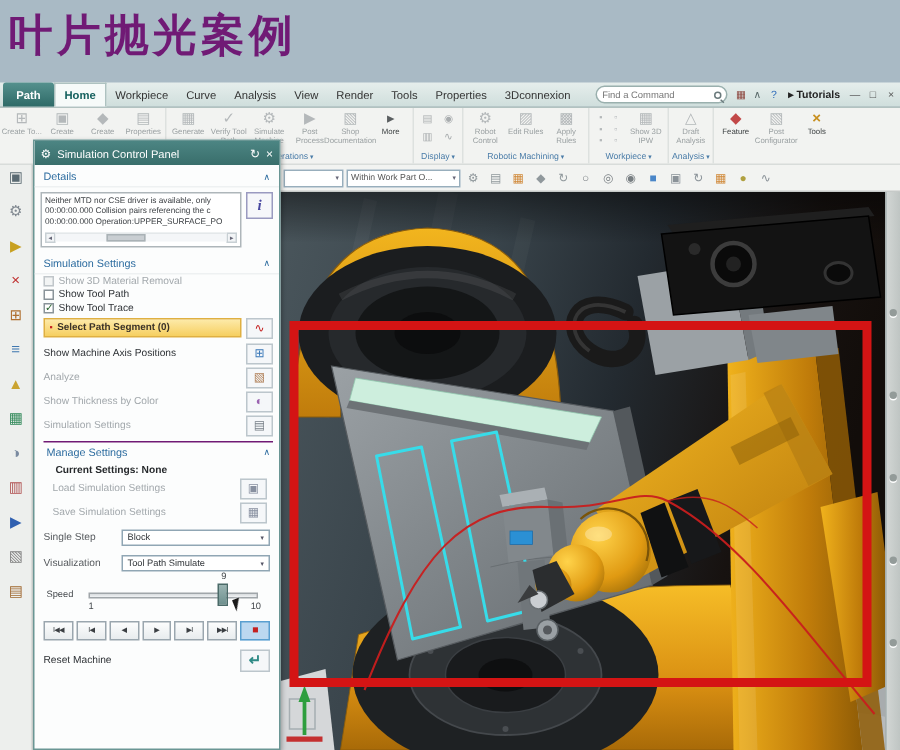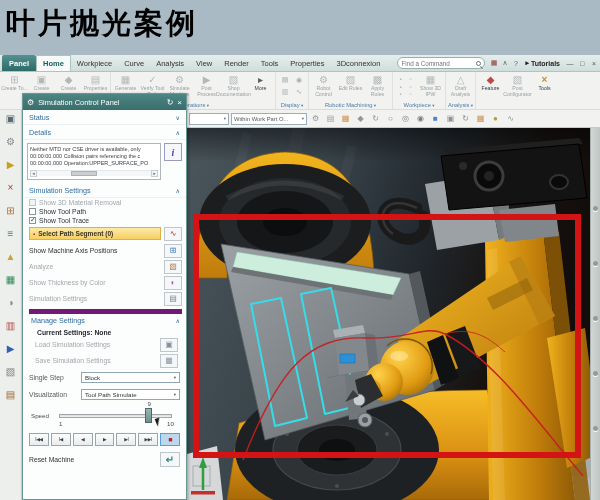--- a/index.html
+++ b/index.html
@@ -1,20 +1,20 @@
 <!DOCTYPE html>
 <html><head>
 <meta charset="utf-8">
 <style>
   html,body{margin:0;padding:0;width:600px;height:500px;overflow:hidden;font-family:"Liberation Sans",sans-serif;background:#a9bac5;position:relative;}
   *{box-sizing:border-box;-webkit-font-smoothing:antialiased;}
 
   
   .titlebar{position:absolute;top:0;left:0;width:600px;height:55px;background:#a9bac5;}
-  .titlebar .t{font-family:"DejaVu Serif",serif;font-weight:700;font-size:29px;color:#000000;padding:4px 0 0 6px;letter-spacing:3px;}
+  .titlebar .t{font-family:"DejaVu Serif",serif;font-weight:700;font-size:29px;color:#701a75;padding:4px 0 0 6px;letter-spacing:3px;}
 
   
   .tabrow{position:absolute;top:55px;left:0;width:600px;height:17px;background:linear-gradient(#e6eeec,#cfdedc);border-bottom:1px solid #b2c2c0;display:flex;align-items:stretch;font-size:7.5px;color:#333;}
   .ftab{background:linear-gradient(#55918e,#2e6a67);color:#fff;width:34px;display:flex;align-items:center;justify-content:center;border-radius:2px 2px 0 0;margin-left:2px;font-weight:bold;}
   .tab{display:flex;align-items:center;padding:0 6px;white-space:nowrap;}
   .tab.active{background:#f6faf9;border:1px solid #aec2c0;border-bottom:none;color:#15605e;font-weight:bold;}
   .trspacer{flex:1;}
   .findbox{width:88px;height:12px;background:#fff;border:1px solid #9ab0ae;border-radius:6px;margin:2px 3px 0 0;display:flex;align-items:center;padding:0 3px;}
   .findin{border:none;outline:none;background:transparent;flex:1;font-size:6.3px;color:#6a7476;padding:0;min-width:0;font-family:"Liberation Sans",sans-serif;}
   .mag{width:5px;height:5px;border:1px solid #6a7a7c;border-radius:50%;position:relative;flex:none;}
@@ -70,21 +70,21 @@
   .cb{width:7px;height:7px;border:1px solid #8a949a;background:#fff;flex:none;position:relative;}
   .crow.dis .cb{border-color:#c0c6ca;background:#f2f4f4;}
   .cb.on::after{content:"✓";position:absolute;left:0;top:-2px;font-size:7px;color:#23622a;}
   .hlrow{display:flex;align-items:center;margin:2px 4px 2px 6px;flex:none;gap:3px;}
   .hl{flex:1;display:flex;align-items:center;gap:3px;background:linear-gradient(#fdeaa9,#f6cf60);border:1px solid #dfb042;font-size:6.6px;color:#3a3228;padding:2px 3px;font-weight:bold;}
   .hl .bu{font-size:6px;}
   .arow{display:flex;align-items:center;padding:1px 4px 1px 6px;font-size:6.8px;color:#2e3236;gap:3px;flex:none;}
   .arow.dis{color:#a2a8ac;}
   .al{flex:1;}
   .abtn{width:18px;height:14px;border:1px solid #bcc6cc;background:#f5f7f9;display:flex;align-items:center;justify-content:center;font-size:8px;flex:none;}
-  .mgroup{margin:2px 4px 0 6px;border-top:5px solid #701a75;flex:none;}
+  .mgroup{margin:2px 4px 0 6px;border-top:1px solid #701a75;flex:none;}
   .msech{display:flex;align-items:center;color:#2e6da0;font-size:7.2px;padding:2px;}
   .msech .chv{margin-left:auto;font-size:6px;}
   .cur{font-size:6.8px;font-weight:bold;color:#26292c;padding:2px 2px 1px 8px;flex:none;}
   .ssrow{display:flex;align-items:center;padding:3px 6px;font-size:6.8px;color:#55595d;gap:4px;flex:none;}
   .ssrow .lb{width:48px;flex:none;}
   .dd{height:11px;background:#fff;border:1px solid #90a6b4;font-size:6.2px;color:#303438;display:flex;align-items:center;padding:0 3px;flex:1;white-space:nowrap;overflow:hidden;}
   .dd .arr{margin-left:auto;font-size:4.5px;color:#556;}
   .spdwrap{position:relative;height:28px;margin:0 8px;flex:none;font-size:6.2px;color:#44484c;}
   .spdlbl{position:absolute;left:0;top:9px;}
   .sptrack{position:absolute;left:28px;right:6px;top:11px;height:4px;border:1px solid #a0a6aa;background:linear-gradient(#d8dcde,#f0f2f4);}
@@ -106,21 +106,21 @@
   .rdot{width:5px;height:5px;border-radius:50%;background:#939b99;box-shadow:0 1px 0 #ffffff;flex:none;}
 </style>
 </head>
 <body>
 
 <div class="titlebar">
   <div class="t">叶片抛光案例</div>
 </div>
 
 <div class="tabrow">
-  <div class="ftab">Panel</div>
+  <div class="ftab">Path</div>
   <div class="tab active">Home</div>
   <div class="tab">Workpiece</div>
   <div class="tab">Curve</div>
   <div class="tab">Analysis</div>
   <div class="tab">View</div>
   <div class="tab">Render</div>
   <div class="tab">Tools</div>
   <div class="tab">Properties</div>
   <div class="tab">3Dconnexion</div>
   <div class="trspacer"></div>
@@ -309,24 +309,20 @@
 
 <div class="panel">
   <div class="phead">
     <span class="pg">⚙</span>
     <span>Simulation Control Panel</span>
     <span class="sp"></span>
     <span class="pb">↻</span>
     <span class="pb">×</span>
   </div>
 
-  <div class="sech">
-      <span>Status</span>
-      <span class="chv">∨</span>
-    </div>
   <div class="sech">
       <span>Details</span>
       <span class="chv">∧</span>
     </div>
 
   <div class="dbox-wrap">
     <div class="dbox">
       <div>Neither MTD nor CSE driver is available, only</div>
       <div>00:00:00.000 Collision pairs referencing the c</div>
       <div>00:00:00.000 Operation:UPPER_SURFACE_PO</div>

